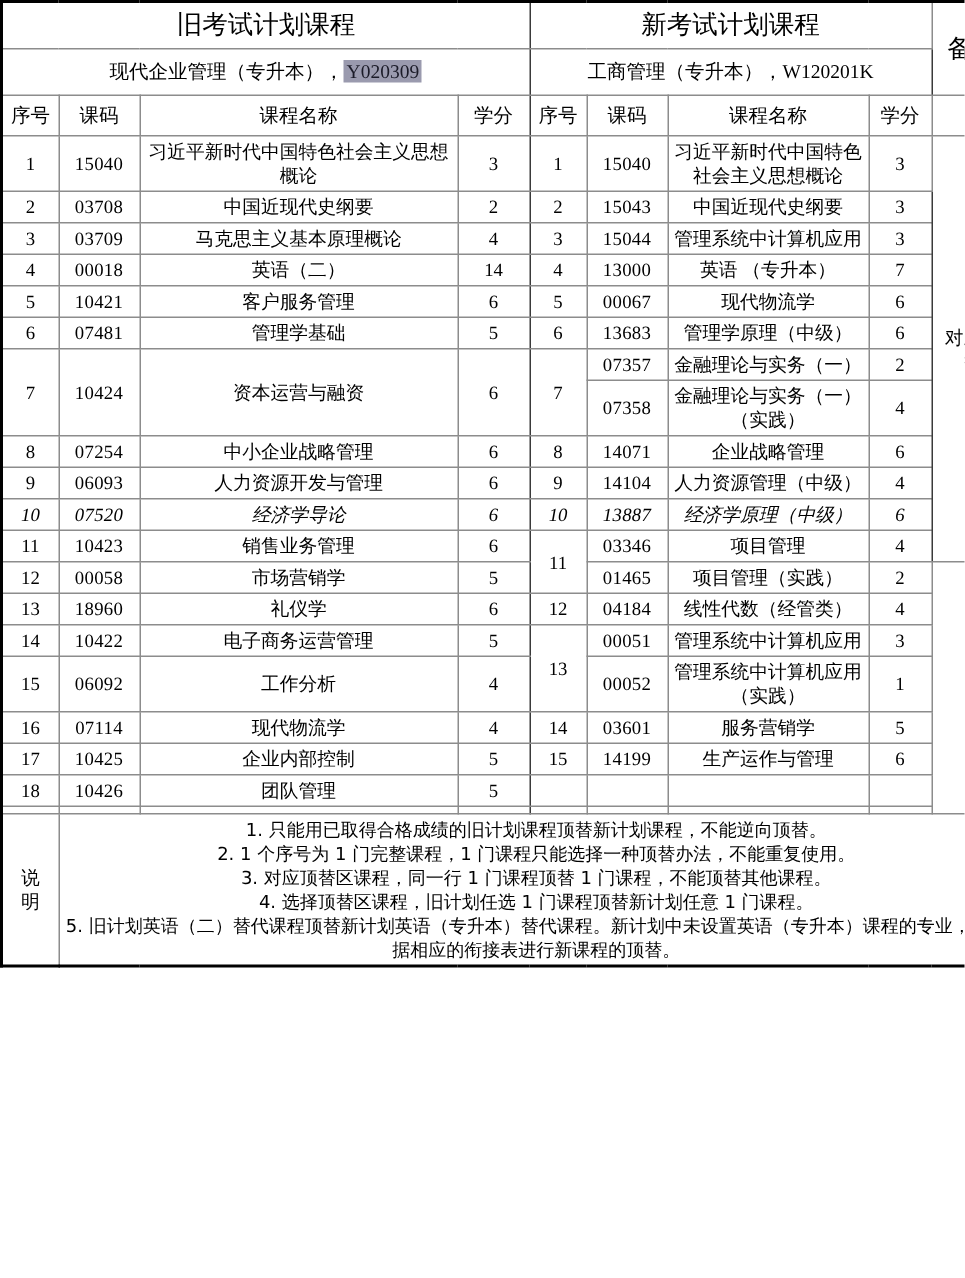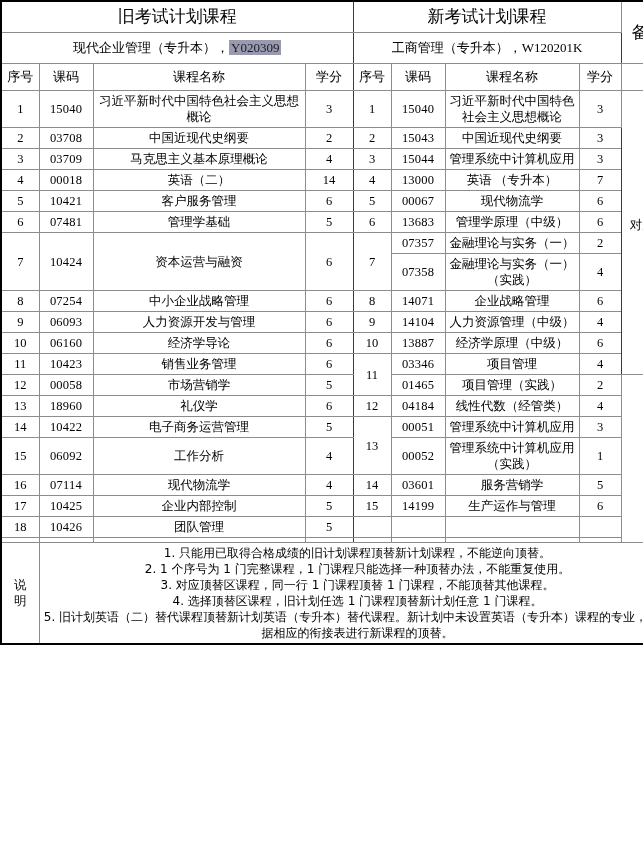--- a/index.html
+++ b/index.html
@@ -66,21 +66,21 @@
     padding-left:6px;
   }
   .num{ text-align:center; }
   .code{ text-align:center; letter-spacing:0.2px;}
   .remark{
     font-size:12.5px;
     line-height:18px;
   }
   
   .sec-top td{ border-top:2px solid #000; }
-  .sec-bot td{ border-bottom:2px solid #000; }
+  .sec-bot td{ border-bottom:2px solid #000;font-style:italic; }
   
   .vdiv-l{ border-right:1.6px solid #3a3a3a !important; }
   .vdiv-r{ border-left:1.6px solid #3a3a3a !important; }
   .remark-col{ border-left:1.6px solid #3a3a3a !important; }
 
   .hl{
     background:#9a9aae;
     color:#1b1b28;
     padding:0 2px;
   }
@@ -243,21 +243,21 @@
         <td class="cname">人力资源开发与管理</td>
         <td class="num vdiv-l">6</td>
         <td class="num vdiv-r">9</td>
         <td class="code">14104</td>
         <td class="cname">人力资源管理（中级）</td>
         <td class="num">4</td>
       </tr>
 
       <tr class="sec-bot">
         <td class="num">10</td>
-        <td class="code">06160</td>
+        <td class="code">07520</td>
         <td class="cname">经济学导论</td>
         <td class="num vdiv-l">6</td>
         <td class="num vdiv-r">10</td>
         <td class="code">13887</td>
         <td class="cname">经济学原理（中级）</td>
         <td class="num">6</td>
       </tr>
 
       <tr class="sec-top">
         <td class="num">11</td>

